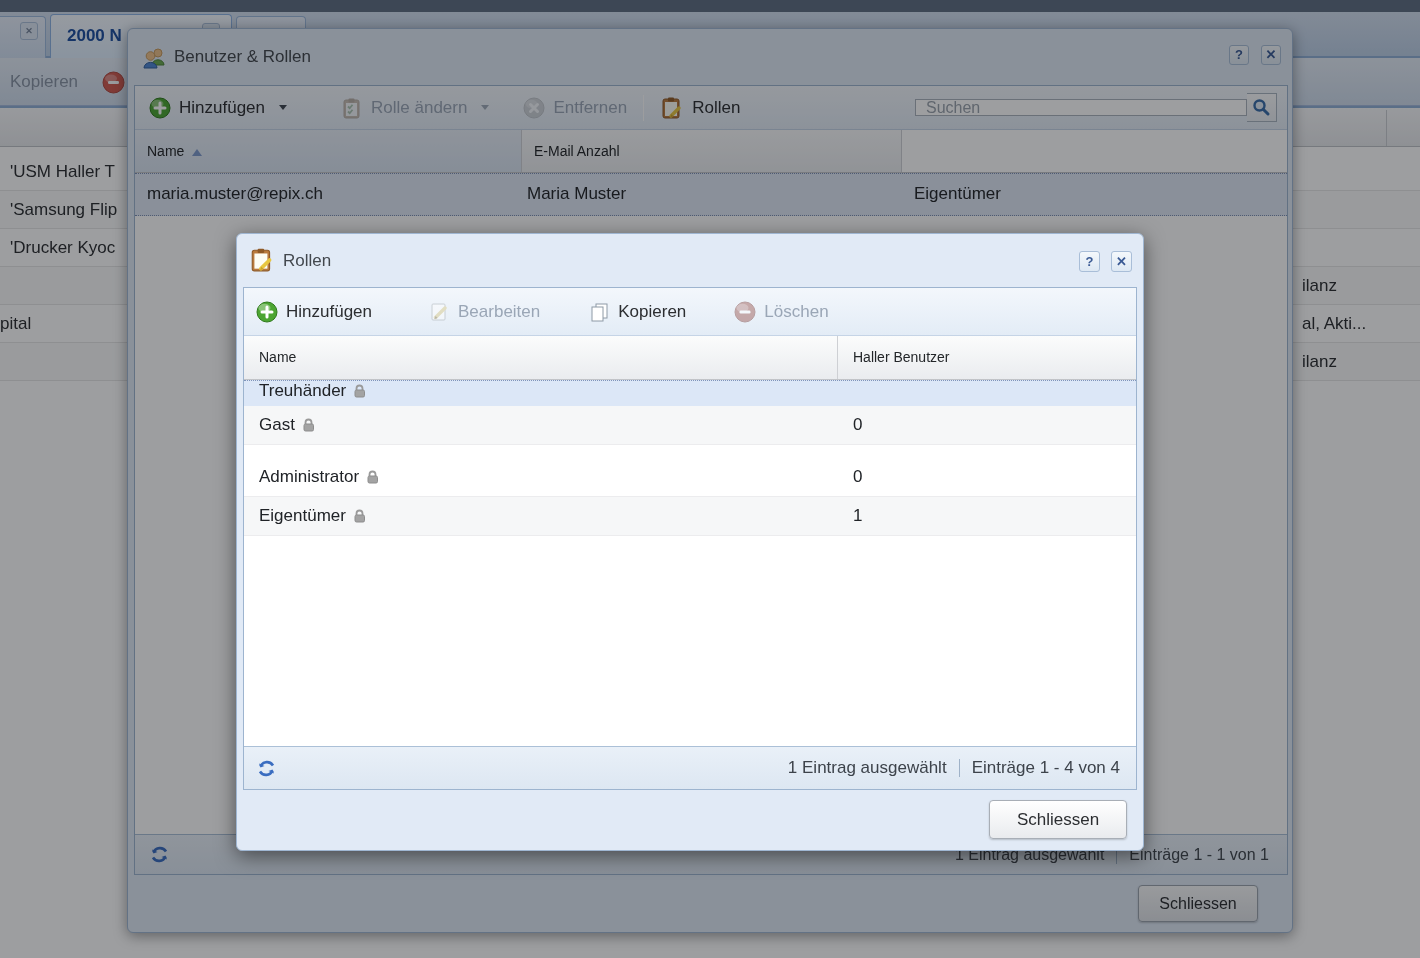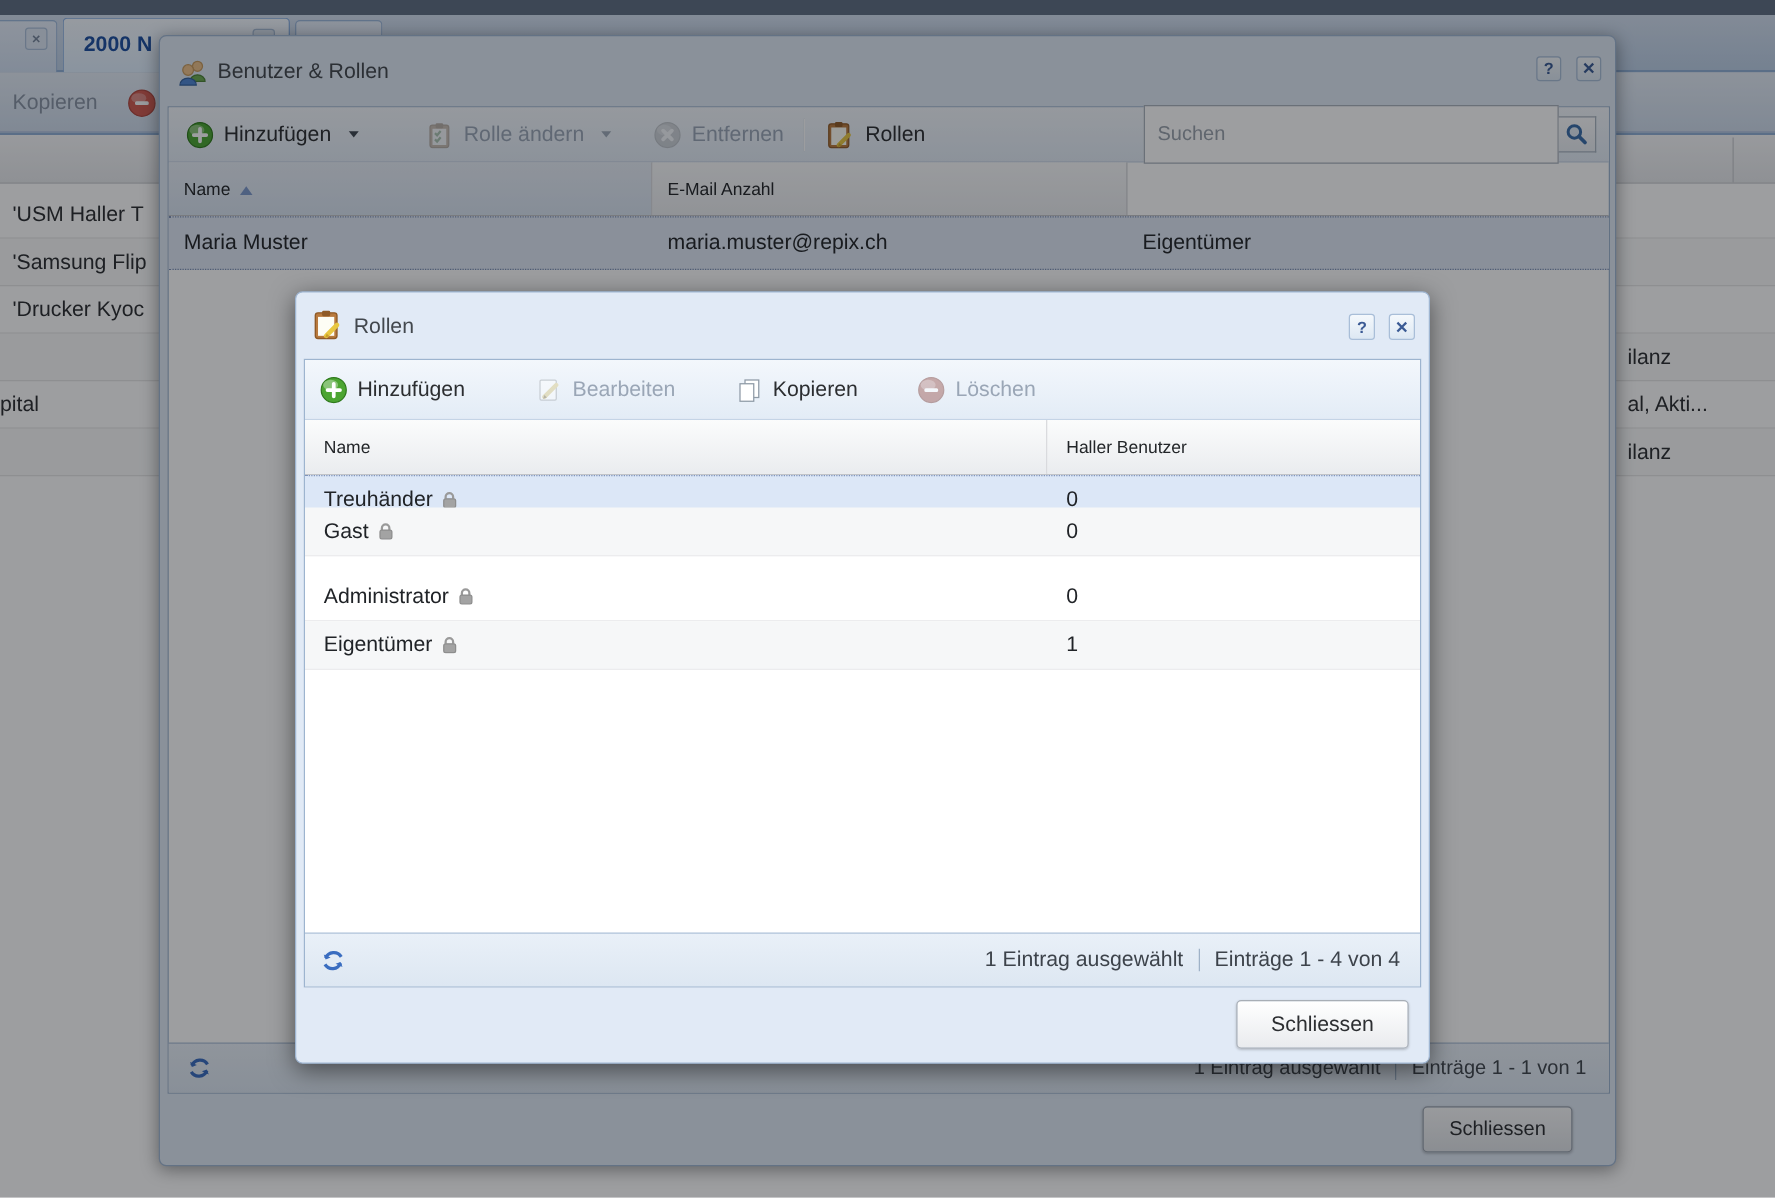--- a/index.html
+++ b/index.html
@@ -80,21 +80,21 @@
   .gh-name { width:387px; background:linear-gradient(#e8eef7,#d9e4f1); }
   .gh-mail { width:380px; }
   .gh-role { flex:1; border-right:none; }
   #br-row { position:absolute; left:0; top:87px; right:0; height:43px; display:flex;
     background:#dfe8f6; border-top:1px dotted #7d90b5; border-bottom:1px dotted #7d90b5;
     font-size:17px; color:#232629; }
   #br-row .cell { line-height:40px; padding-left:12px; white-space:nowrap; }
   #br-statusbar { height:40px; padding:0 18px 0 14px; }
   #br-close { left:1010px; top:856px; width:120px; height:37px; line-height:35px; }
   #br-search { margin-left:auto; display:flex; align-items:center; }
-  #br-search input { width:332px; height:47px; border:1px solid #aab3bd; padding:0 10px;
+  #br-search input { width:332px; height:17px; border:1px solid #aab3bd; padding:0 10px;
     font-size:16px; color:#8b5cf6; font-family:"Liberation Sans",sans-serif; outline:none; }
   #br-search input::placeholder { color:#9aa2ac; }
   .search-btn { width:30px; height:29px; border:1px solid #a9b4c0; border-left:none;
     background:linear-gradient(#fbfcfd,#e9edf2); display:flex; align-items:center;
     justify-content:center; cursor:pointer; margin-right:10px; }
 
   
   #mask { position:absolute; inset:0; background:rgba(10,13,18,.40); z-index:20; }
 
   
@@ -258,22 +258,22 @@
     <div id="br-grid-header">
       <div class="gh-cell gh-name">
         <span>Name</span><span class="sort-asc"></span>
       </div>
       <div class="gh-cell gh-mail">
         <span>E-Mail Anzahl</span>
       </div>
     </div>
 
     <div id="br-row">
+      <span class="cell" style="width:380px;">maria.muster@repix.ch</span>
       <span class="cell" style="width:387px;">Maria Muster</span>
-      <span class="cell" style="width:380px;">maria.muster@repix.ch</span>
       <span class="cell" style="flex:1;">Eigentümer</span>
     </div>
 
     <div id="br-statusbar" class="statusbar">
       <span class="icn">
         <svg width="21" height="21" viewBox="0 0 21 21">
           <path d="M17 7.5A7 7 0 0 0 4.5 8.5" stroke="#3a6dc0" stroke-width="2.6" fill="none"></path>
           <path d="M3 5.5l1.5 4 4-1.5z" fill="#3a6dc0"></path>
           <path d="M4 13.5A7 7 0 0 0 16.5 12.5" stroke="#3a6dc0" stroke-width="2.6" fill="none"></path>
           <path d="M18 15.5l-1.5-4-4 1.5z" fill="#3a6dc0"></path>
@@ -351,21 +351,21 @@
 
     <div id="ro-grid-header">
       <div class="gh-cell gh-rname">
         <span>Name</span>
       </div>
       <div class="gh-cell gh-count">
         <span>Haller Benutzer</span>
       </div>
     </div>
 
-    <div class="ro-row selected" style="top:92px;">
+    <div class="ro-row selected" style="top:92px;flex-direction:column;">
       <span class="name-cell">
         <span>Treuhänder</span>
         <span class="icn">
           <svg width="13" height="14" viewBox="0 0 13 14">
             <path d="M3.5 6V4.5a3 3 0 0 1 6 0V6" stroke="#9a9a9a" stroke-width="1.8" fill="none"></path>
             <rect x="2" y="6" width="9.5" height="7" rx="1.5" fill="#a3a3a3" stroke="#8d8d8d"></rect>
           </svg>
         </span>
       </span>
       <span class="count-cell">0</span>

